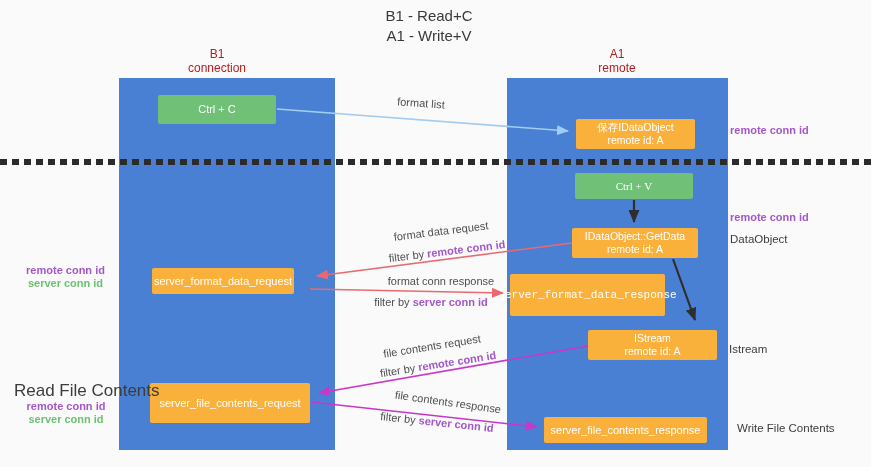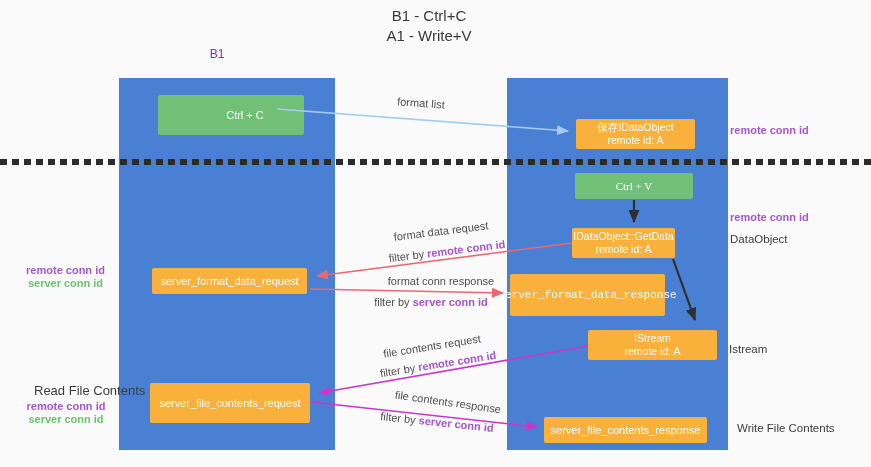--- a/index.html
+++ b/index.html
@@ -17,21 +17,21 @@
 
   .title{
     left:329px;top:6px;width:200px;
     text-align:center;
     font-size:15px;line-height:20px;color:#3a3a3a;
     z-index:6;
   }
 
   .lane-header{
     top:47px;width:120px;text-align:center;
-    font-size:12px;line-height:14px;color:#a21caf;
+    font-size:12px;line-height:14px;color:#b91c1c;
     z-index:6;
   }
   .lane-header.left{left:157px;}
   .lane-header.right{left:557px;}
 
   .lane{
     top:78px;height:372px;
     background:#4a80d4;
     z-index:1;
   }
@@ -43,25 +43,25 @@
     display:flex;flex-direction:column;
     align-items:center;justify-content:center;
     color:#ffffff;font-size:11px;line-height:13px;
     border-radius:2px;text-align:center;
     white-space:nowrap;
   }
   .node.green{background:#71c077;}
   .node.orange{background:#f9b13c;}
   .node.small{font-size:10.5px;}
 
-  .n-ctrl-c{left:158px;top:95px;width:118px;height:40px;padding-left:28px;}
+  .n-ctrl-c{left:158px;top:95px;width:118px;height:29px;}
   .n-save-dobj{left:576px;top:119px;width:119px;height:30px;justify-content:center;}
   .n-ctrl-v{left:575px;top:173px;width:118px;height:26px;font-family:Liberation Serif, serif;}
-  .n-getdata{left:572px;top:228px;width:103px;height:30px;}
-  .n-fmt-req{left:152px;top:268px;width:155px;height:26px;}
+  .n-getdata{left:572px;top:228px;width:126px;height:30px;}
+  .n-fmt-req{left:152px;top:268px;width:142px;height:26px;}
   .n-fmt-resp{left:510px;top:274px;width:155px;height:42px;font-family:Liberation Mono, monospace;}
   .n-istream{left:588px;top:330px;width:129px;height:30px;}
   .n-file-req{left:150px;top:383px;width:160px;height:40px;}
   .n-file-resp{left:544px;top:417px;width:163px;height:26px;}
 
   .dashline{
     left:0;top:159px;width:871px;height:6px;
     background:repeating-linear-gradient(90deg,#2b2b2b 0 7px,transparent 7px 12px);
     z-index:4;
   }
@@ -80,34 +80,39 @@
     z-index:6;font-size:11px;white-space:nowrap;
   }
   .side-label.purple{color:#a458c8;font-weight:bold;}
   .side-label.black{color:#3c3c3c;font-size:11.5px;}
   .side-group{
     z-index:6;text-align:center;font-size:11px;line-height:13px;
     white-space:nowrap;
   }
   .side-group .purple{color:#a458c8;font-weight:bold;}
   .side-group .green{color:#6ec071;font-weight:bold;}
-  .side-group .black{color:#3c3c3c;font-size:13px;margin-bottom:3px;margin-left:20px;}
+  .side-group .black{color:#3c3c3c;font-size:17px;margin-bottom:3px;}
 </style>
 </head>
 <body>
 
 <div class="stage">
 
   <div class="abs title">
-    <div>B1 - Ctrl+C</div>
+    <div>B1 - Read+C</div>
     <div>A1 - Write+V</div>
   </div>
 
   <div class="abs lane-header left">
     <div>B1</div>
+    <div>connection</div>
+  </div>
+  <div class="abs lane-header right">
+    <div>A1</div>
+    <div>remote</div>
   </div>
 
   <div class="abs lane left"></div>
   <div class="abs lane right"></div>
 
   <div class="abs node green n-ctrl-c">
     <div>Ctrl + C</div>
   </div>
 
   <div class="abs node orange small n-save-dobj">

